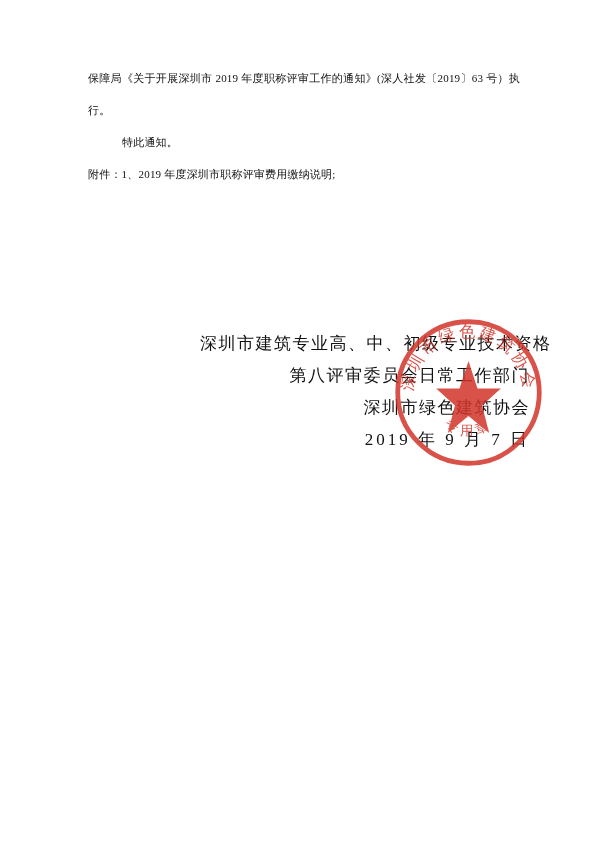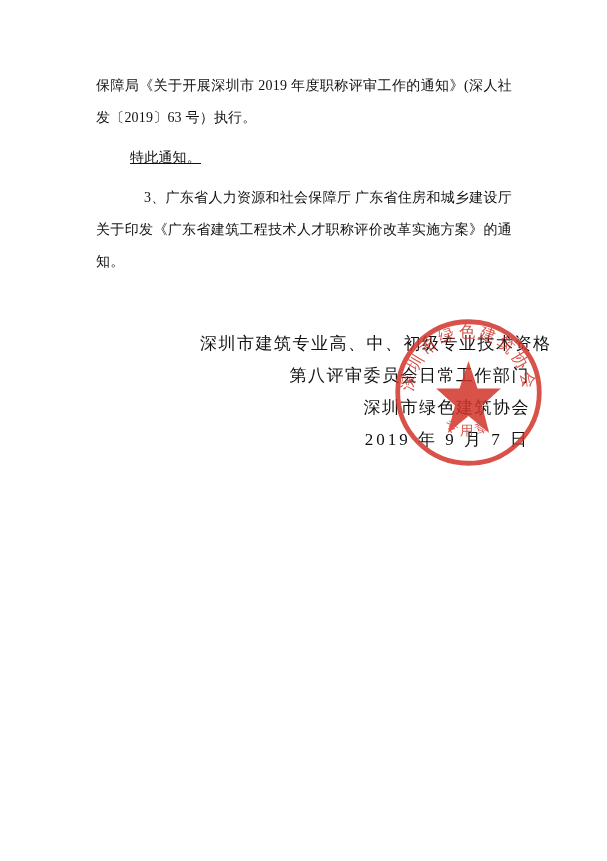--- a/index.html
+++ b/index.html
@@ -21,30 +21,29 @@
     height: 861px;
     box-sizing: border-box;
   }
   .body-text {
     position: absolute;
     left: 88px;
     top: 62px;
     width: 432px;
   }
   .para {
-    font-size: 14px;
+    font-size: 11px;
     line-height: 32px;
     letter-spacing: 0.2px;
     text-align: justify;
-    margin: 8px;
+    margin: 0;
     color: #111;
   }
   .para.indent2 {
     text-indent: 34px;
-    text-decoration: underline;
   }
   .para.indent3 {
     text-indent: 48px;
   }
   .para.hang {
     padding-left: 0;
   }
   .signature {
     position: absolute;
     left: 200px;
@@ -82,21 +81,21 @@
   }
 </style>
 </head>
 <body>
 
 <div class="page">
 
   <div class="body-text">
     <p class="para hang">保障局《关于开展深圳市 2019 年度职称评审工作的通知》(深人社发〔2019〕63 号）执行。</p>
     <p class="para indent2">特此通知。</p>
-    <p class="para indent3">3、广东省人力资源和社会保障厅 广东省住房和城乡建设厅关于印发《广东省建筑工程技术人才职称评价改革实施方案》的通知。</p>
+    <p class="para hang">附件：1、2019 年度深圳市职称评审费用缴纳说明;</p>
   </div>
 
   <div class="signature">
     <span class="sig-line">深圳市建筑专业高、中、初级专业技术资格</span>
     <span class="sig-line">第八评审委员会日常工作部门</span>
     <span class="sig-line">深圳市绿色建筑协会</span>
     <span class="sig-line date">2019 年 9 月 7 日</span>
   </div>
 
   <div class="seal">

